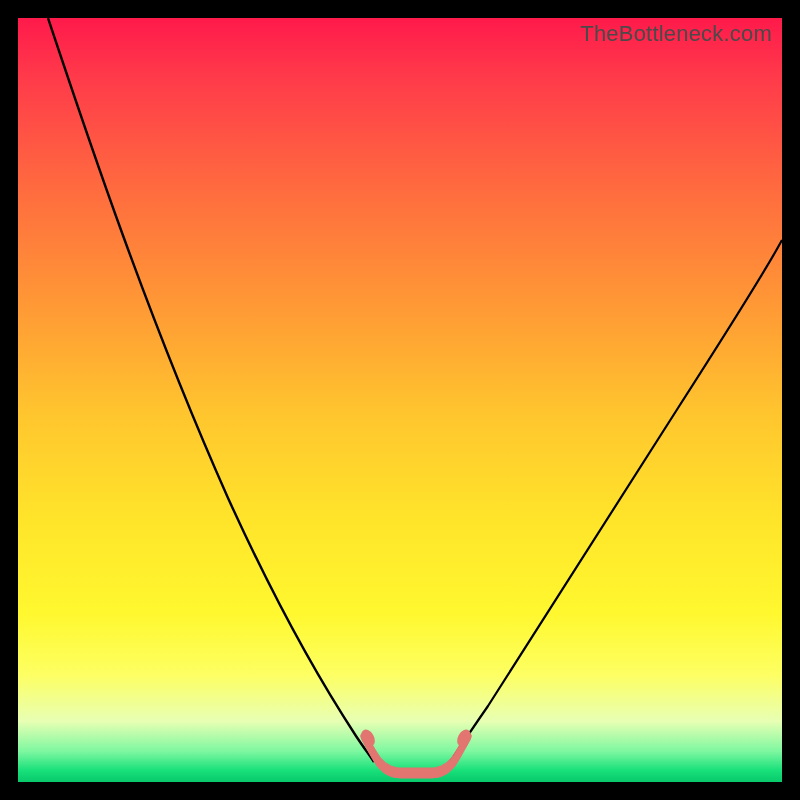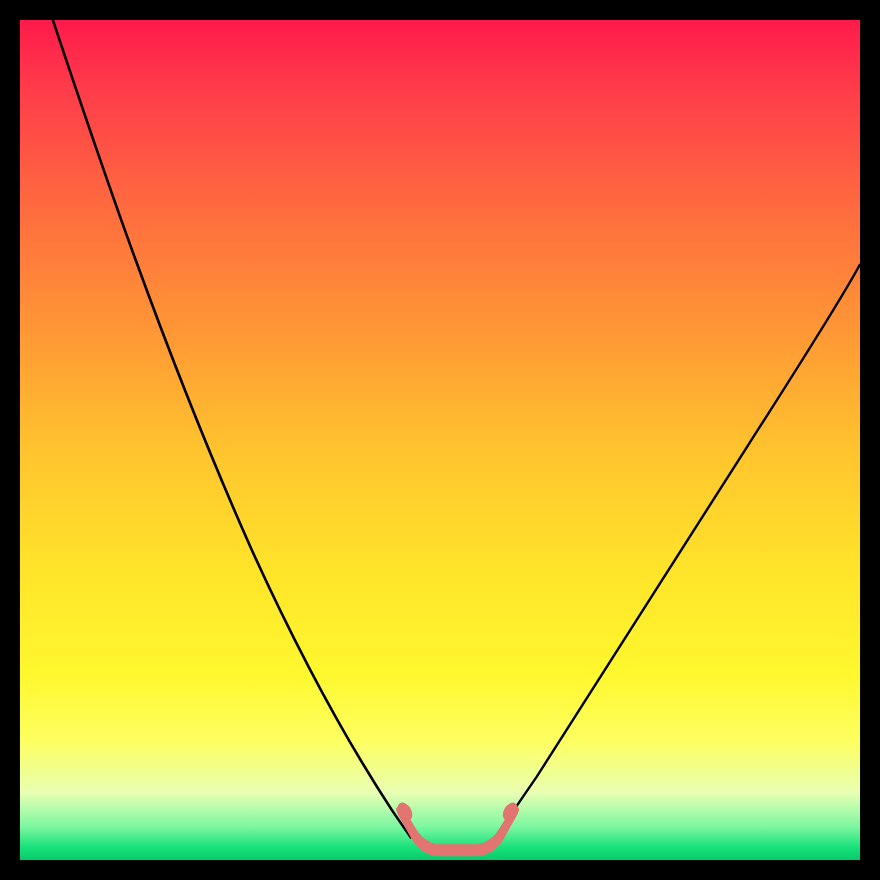--- a/index.html
+++ b/index.html
@@ -91,14 +91,15 @@
                Q 432 760 414 760
                L 382 760
                Q 364 760 354 740
                Z" fill="#e27570" stroke="#e27570" stroke-width="1" stroke-linejoin="round"></path>
 
       <ellipse cx="350" cy="720" rx="6" ry="9" transform="rotate(-30 350 720)" fill="#e27570"></ellipse>
 
       <ellipse cx="446" cy="720" rx="6" ry="9" transform="rotate(30 446 720)" fill="#e27570"></ellipse>
     </svg>
 
+    <div class="watermark">TheBottleneck.com</div>
   </div>
 </div>
 
 </body></html>

